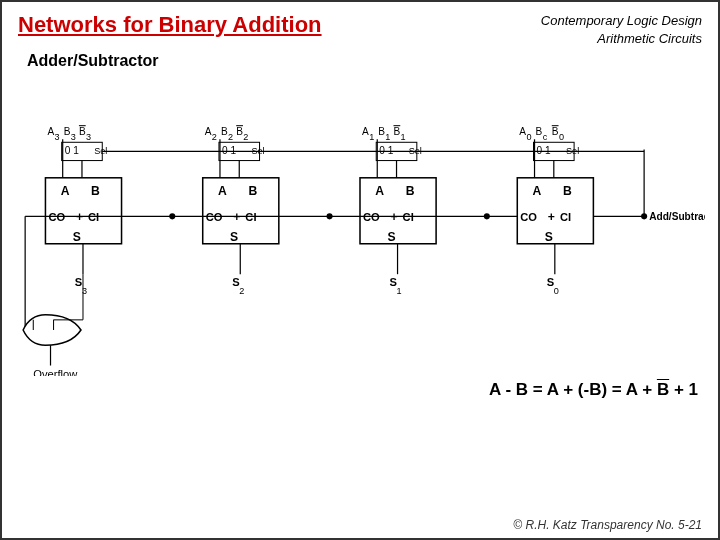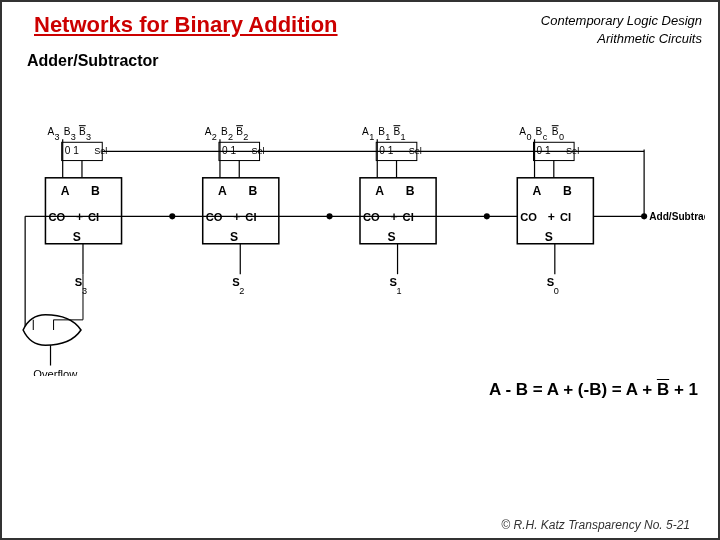--- a/index.html
+++ b/index.html
@@ -15,21 +15,21 @@
       width: 720px;
       height: 540px;
       background: #fff;
       border: 2px solid #333;
       position: relative;
     }
     .header {
       display: flex;
       justify-content: space-between;
       align-items: flex-start;
-      padding: 10px 16px 4px 32px;
+      padding: 10px 16px 4px 16px;
     }
     .title {
       font-size: 22px;
       font-weight: bold;
       color: #cc0000;
       text-decoration: underline;
     }
     .header-right {
       text-align: right;
       font-size: 13px;
@@ -42,21 +42,21 @@
       font-weight: bold;
       padding: 0 16px 6px 25px;
       color: #000;
     }
     .overline {
       text-decoration: overline;
     }
     .footer {
       position: absolute;
       bottom: 6px;
-      right: 28px;
+      right: 16px;
       font-size: 12px;
       font-style: italic;
       color: #333;
     }
   </style>
 </head>
 <body>
 
 <div class="page">
   <div class="header">

